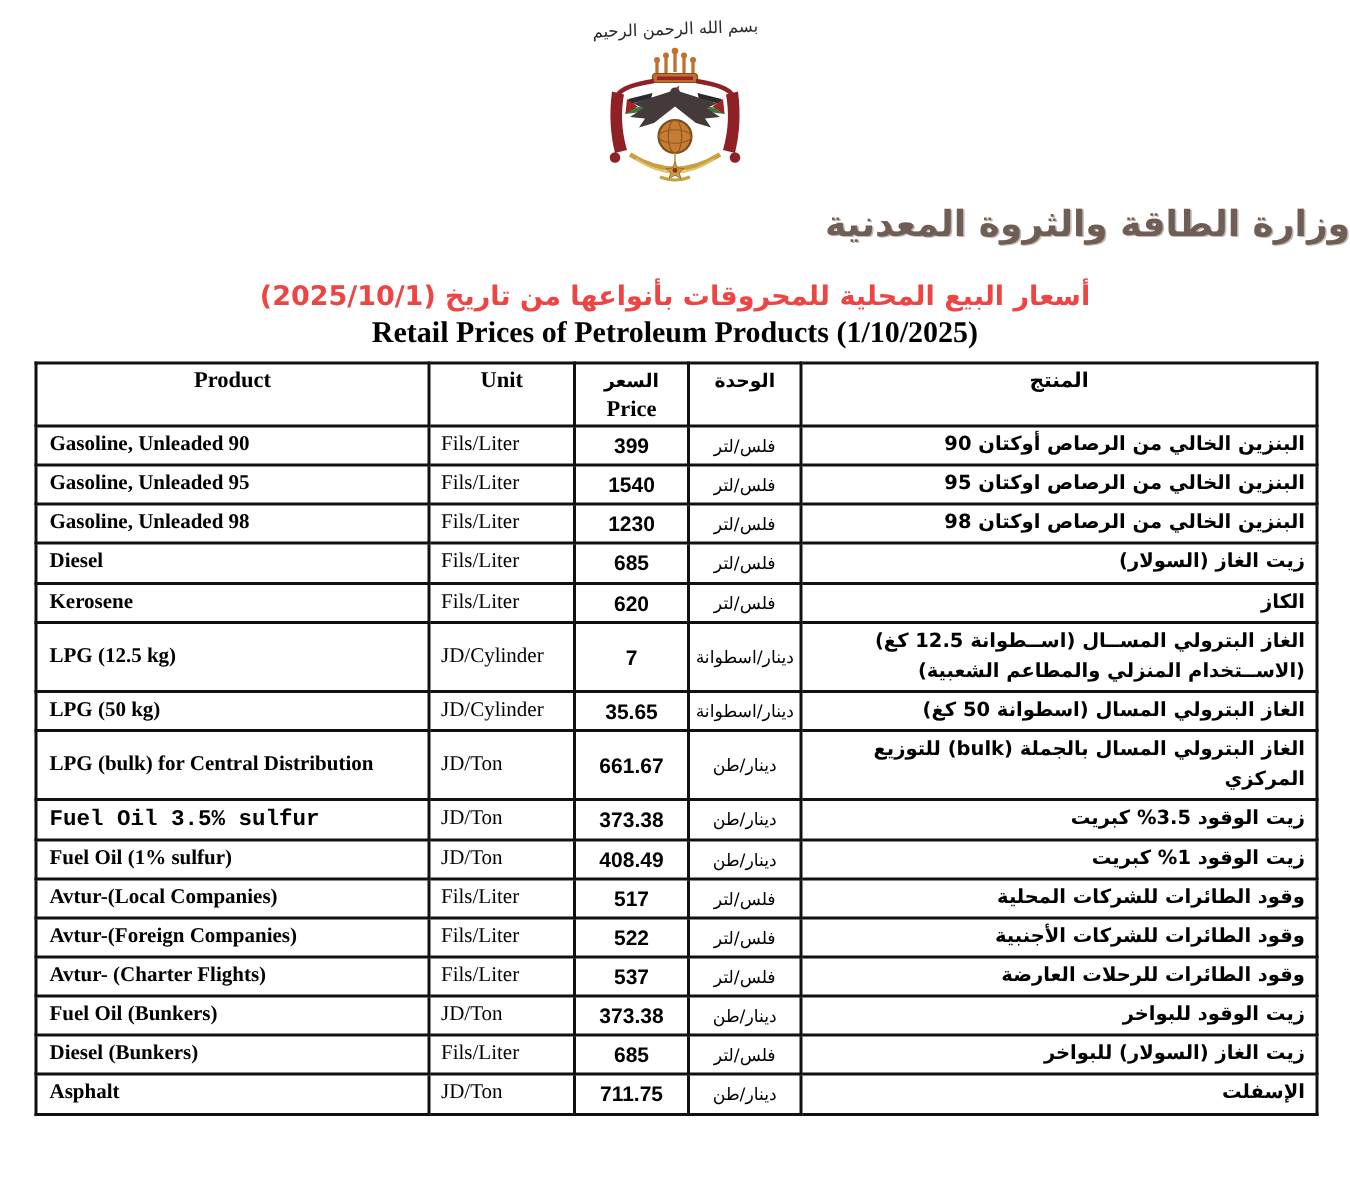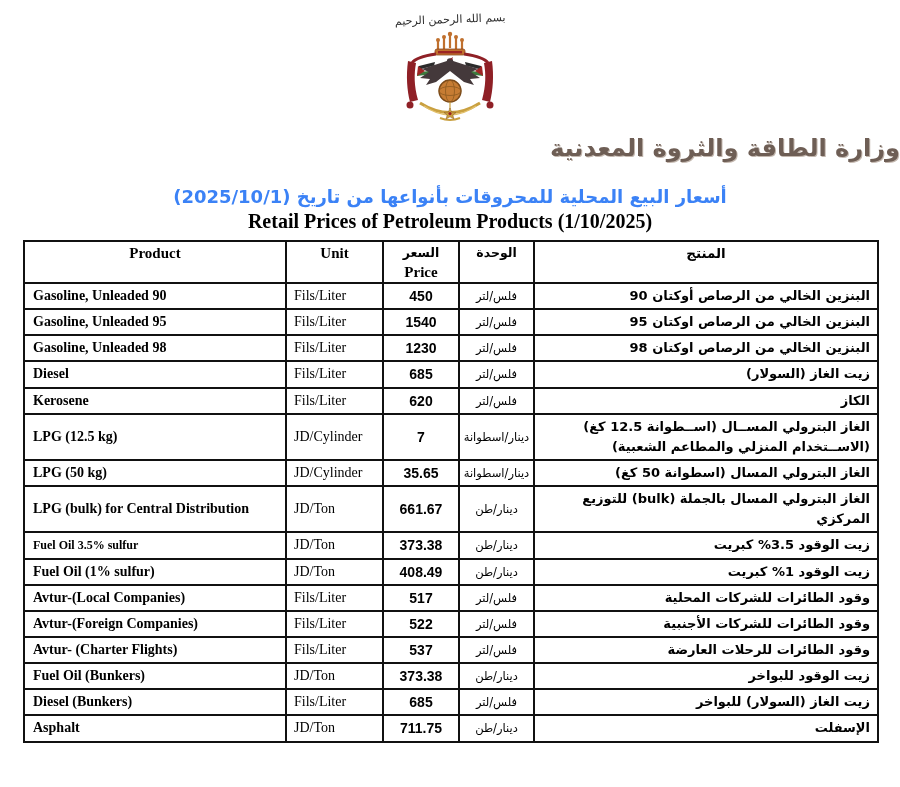--- a/index.html
+++ b/index.html
@@ -12,21 +12,21 @@
   .bismillah {
     padding-top:13px; text-align:center; font-size:11px; color:#2a2a2a;
     letter-spacing:0.5px; transform:rotate(-2deg);
   }
   .emblem-wrap { text-align:center; margin-top:4px; }
   .ministry {
     font-weight:bold; font-size:24px; color:#6e5e55;
     text-shadow:1px 1px 0 #c3b7ae; margin-top:2px; letter-spacing:1px;
   }
   .title-ar {
-    text-align:center; font-weight:bold; font-size:18px; color:#3b82f6; margin-top:24px;
+    text-align:center; font-weight:bold; font-size:18px; color:#ef4444; margin-top:24px;
   }
   .title-en {
     text-align:center; font-weight:bold; font-size:20px; color:#000; margin-top:3px;
     font-family:"Liberation Serif", serif;
   }
 
   table.prices {
     border-collapse:collapse; table-layout:fixed; width:854px;
     margin:7px 0 0 23px; background:#fff;
   }
@@ -37,21 +37,21 @@
   .th-prod, .th-unit { font-size:15px; text-align:center; }
   .th-price { text-align:center; }
   .th-price .pa { font-family:"DejaVu Sans", sans-serif; font-size:12.5px; font-weight:bold; }
   .th-price .pe { font-size:15px; font-weight:bold; margin-top:4px; }
   .th-wahda { font-size:12.5px; text-align:center; font-weight:bold; }
   .th-muntaj { font-size:13.5px; text-align:center; font-weight:bold; }
 
   tbody tr { height:17px; }
   tbody td { vertical-align:middle; }
   .td-prod { font-weight:bold; font-size:14px; padding:2px 4px 2px 8px; }
-  .td-prod.sans { font-family:Liberation Serif, serif; font-size:12px; }
+  .td-prod.sans { font-family:Liberation Mono, monospace; font-size:15px; }
   .td-unit { font-size:14px; padding-left:7px;margin-left:24px; }
   .td-price { font-family:"Liberation Sans", sans-serif; font-weight:bold; font-size:14px; text-align:center; }
   .td-unit-ar { font-family:"DejaVu Sans", sans-serif; font-size:11.5px; text-align:center; }
   .td-prod-ar { font-family:"DejaVu Sans", sans-serif; font-weight:bold; font-size:13px;
                 text-align:right; padding:2px 7px 2px 4px; line-height:1.55; }
 </style>
 </head>
 <body>
 
 <div class="page">
@@ -145,21 +145,21 @@
           <div class="pe">Price</div>
         </th>
         <th class="th-wahda ar" dir="rtl">الوحدة</th>
         <th class="th-muntaj ar" dir="rtl">المنتج</th>
       </tr>
     </thead>
     <tbody>
         <tr>
           <td class="td-prod">Gasoline, Unleaded 90</td>
           <td class="td-unit">Fils/Liter</td>
-          <td class="td-price">450</td>
+          <td class="td-price">399</td>
           <td class="td-unit-ar" dir="rtl">فلس/لتر</td>
           <td class="td-prod-ar" dir="rtl">البنزين الخالي من الرصاص أوكتان 90</td>
         </tr>
         <tr>
           <td class="td-prod">Gasoline, Unleaded 95</td>
           <td class="td-unit">Fils/Liter</td>
           <td class="td-price">1540</td>
           <td class="td-unit-ar" dir="rtl">فلس/لتر</td>
           <td class="td-prod-ar" dir="rtl">البنزين الخالي من الرصاص اوكتان 95</td>
         </tr>

